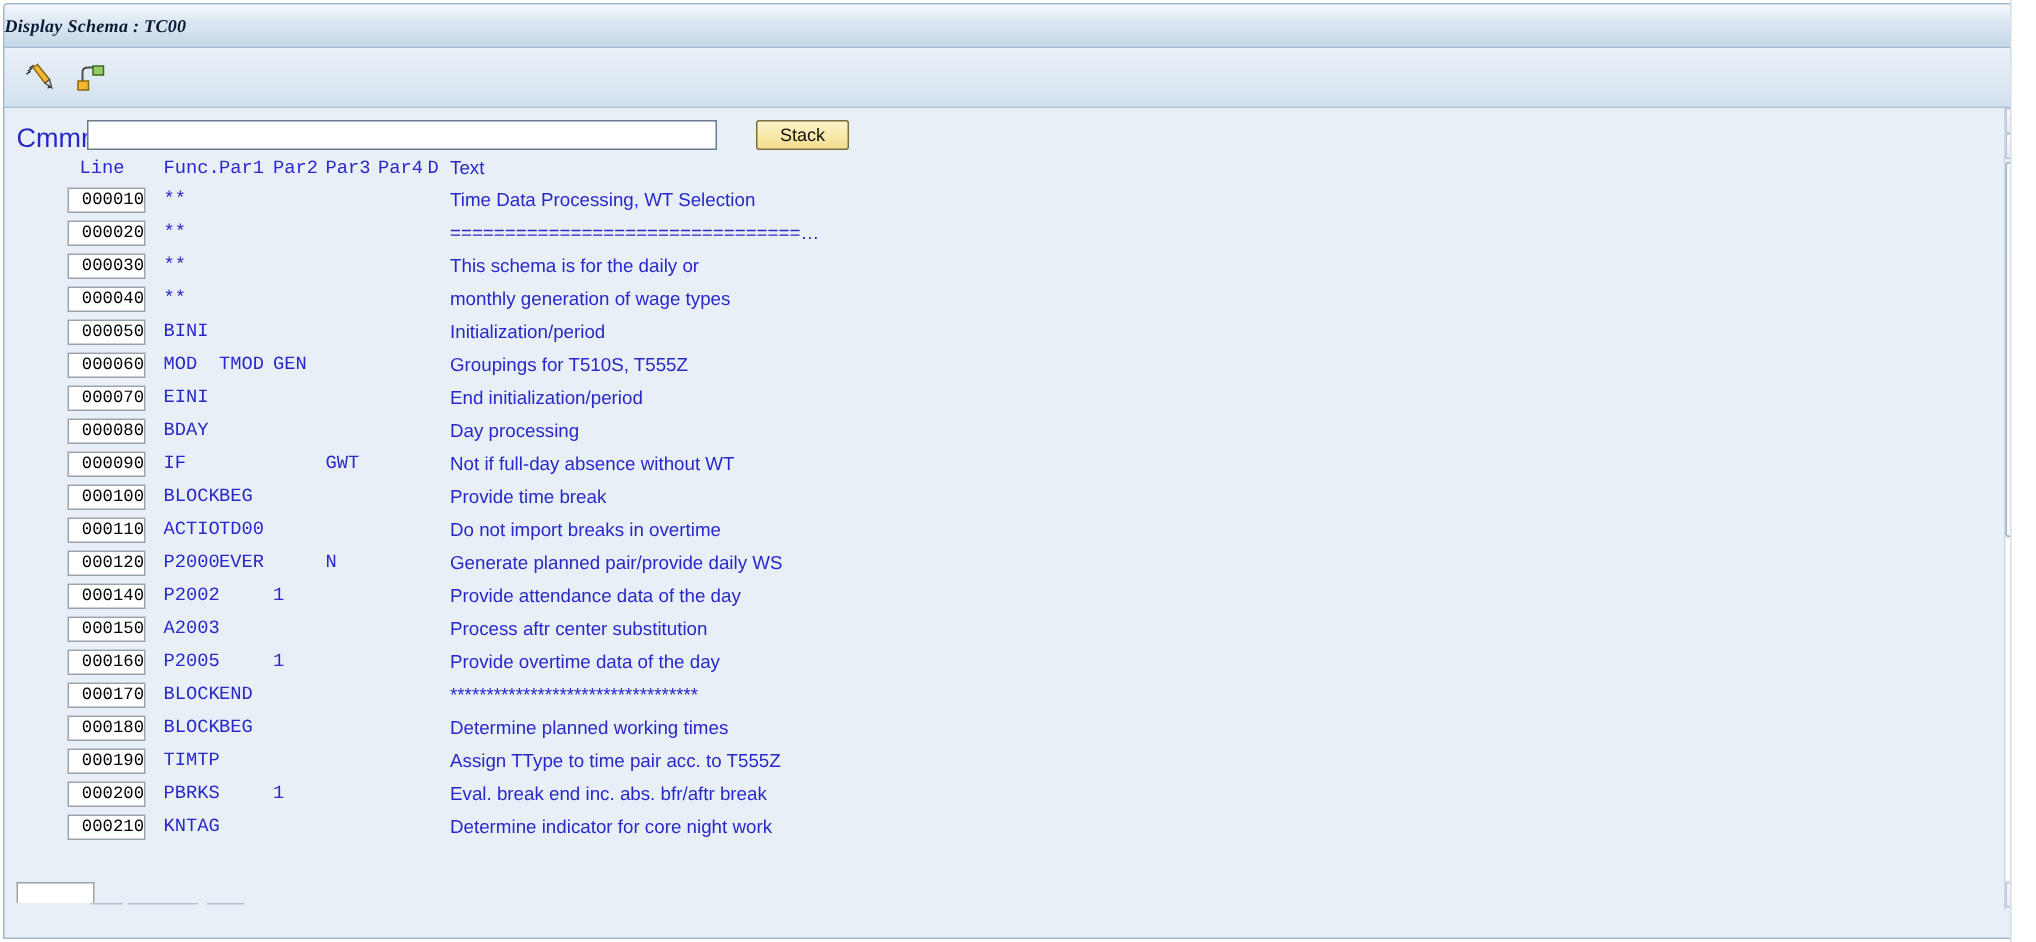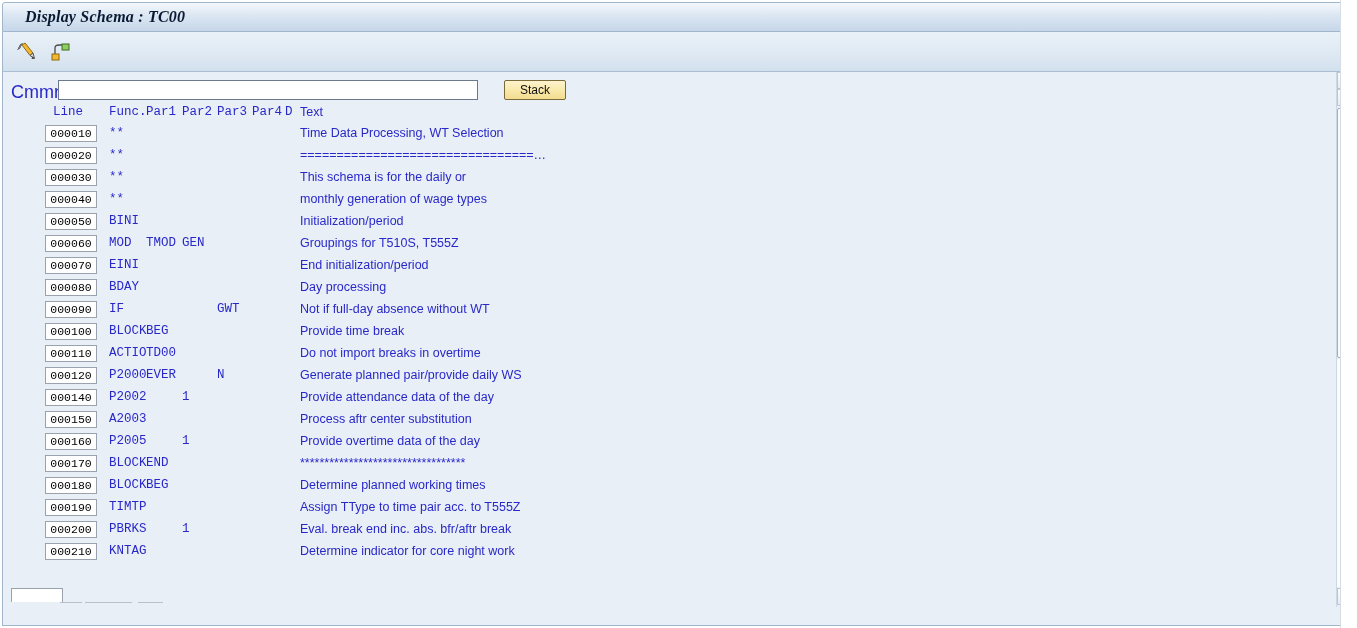--- a/index.html
+++ b/index.html
@@ -23,25 +23,25 @@
     position: absolute;
     left: 2px; top: 2px;
     width: 1353px; height: 30px;
     background: linear-gradient(to bottom, #f4f8fc 0%, #dbe6f2 45%, #c6d7e9 100%);
     border: 1px solid #9fb6cd;
     border-radius: 3px 3px 0 0;
     display: flex;
     align-items: center;
   }
   .titlebar-text {
-    margin-left: 22px;
+    margin-left: 0;
     font-family: "Liberation Serif", serif;
     font-weight: bold;
     font-style: italic;
-    font-size: 16px;
+    font-size: 12px;
     color: #0a1a33;
     letter-spacing: 0.2px;
     white-space: nowrap;
   }
 
   
   .toolbar {
     position: absolute;
     left: 2px; top: 32px;
     width: 1353px; height: 40px;
@@ -159,21 +159,21 @@
     color: #2828c8;
   }
   .row .lineno {
     left: 8px; top: 1px;
     width: 52px; height: 17px;
     background: #ffffff;
     border: 1px solid #9aa3ad;
     font-family: "Liberation Mono", monospace;
     font-size: 11.5px;
     color: #000000;
-    text-align: center;
+    text-align: right;
     line-height: 15px;
     padding: 0;
   }
   .c-func { left: 64px; }
   .c-p1   { left: 101px; text-align: right; }
   .c-p2   { left: 137px; }
   .c-p3   { left: 172px; }
   .c-p4   { left: 207px; }
   .c-d    { left: 240px; }
   .c-text {

